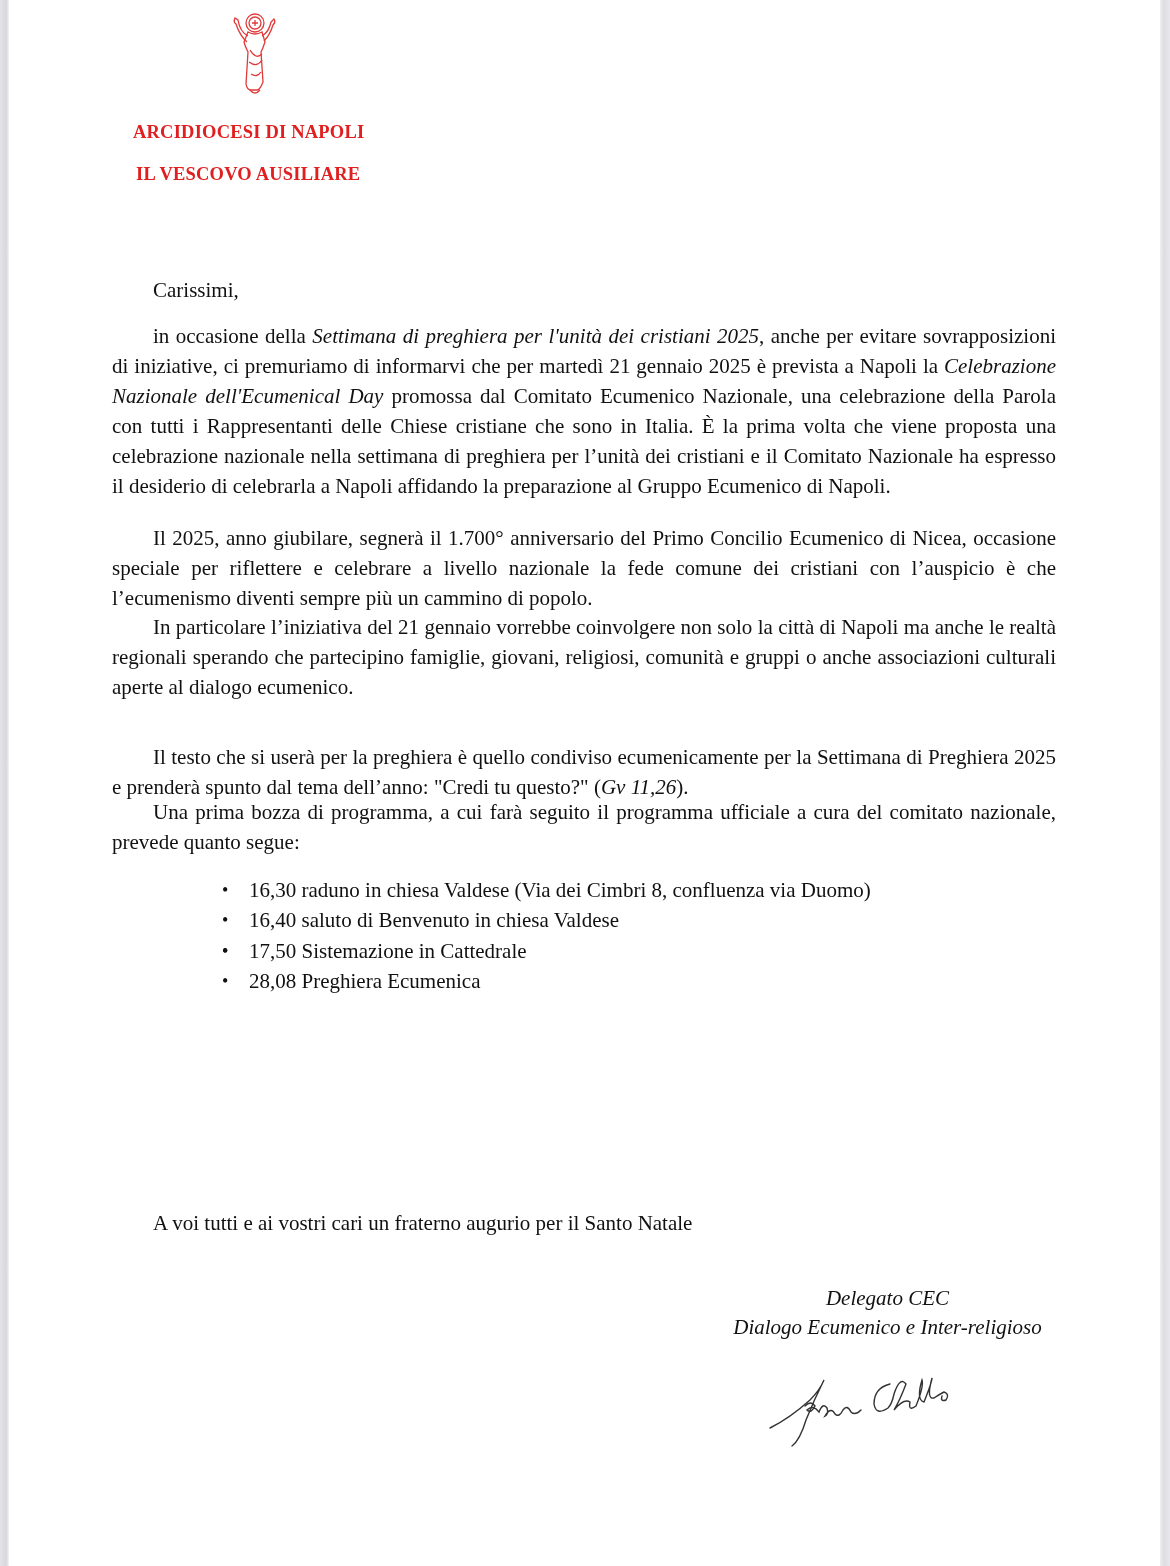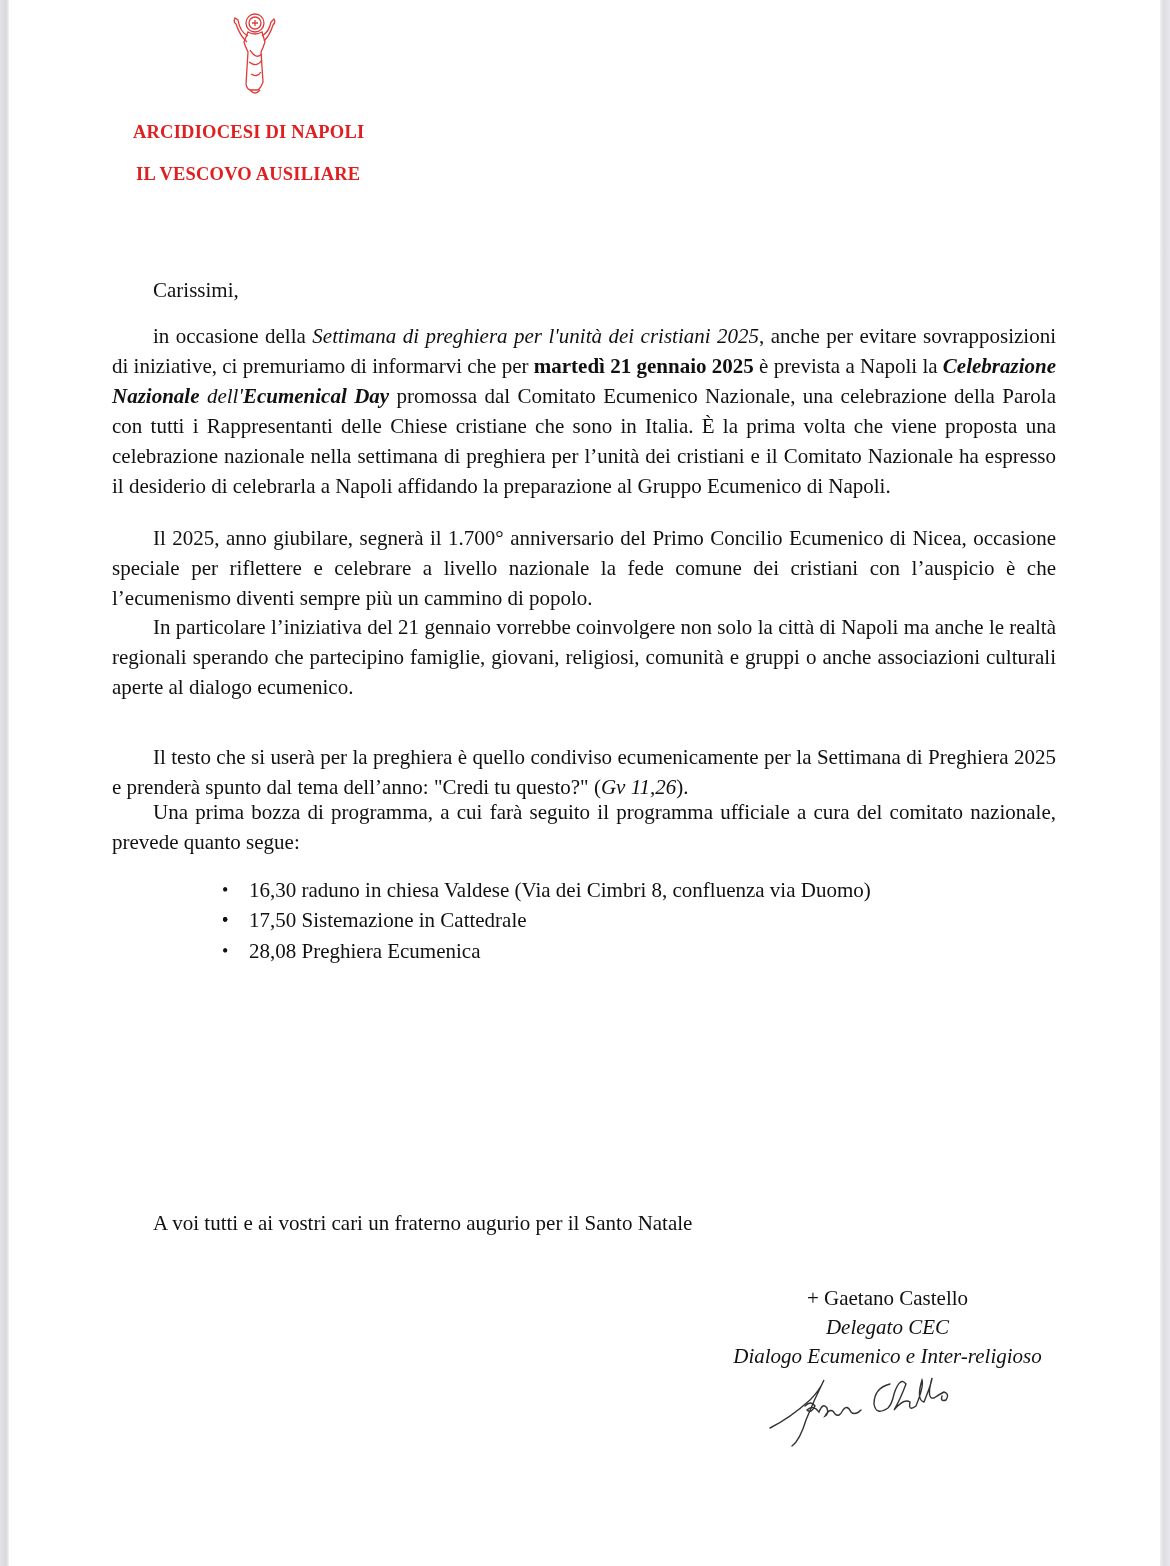--- a/index.html
+++ b/index.html
@@ -36,21 +36,21 @@
     .closing { top: 1209px; }
 
     .sign { position: absolute; left: 700px; width: 375px; text-align: center; font-size: 21px; line-height: 29px; top: 1284px; }
     .sign .it { font-style: italic; }
     .signature { position: absolute; left: 765px; top: 1366px; width: 215px; height: 85px; }
 
     .footer { position: absolute; left: 0; width: 1170px; text-align: center; top: 1509px;
       font-family: "Liberation Sans", "DejaVu Sans", sans-serif; font-size: 15.5px; line-height: 20px; color: #666; }
     .footer .mail { font-style: italic; }
     i, em { font-style: italic; }
-    b { font-weight: bold; }
+    b { font-weight: normal; }
   </style>
 </head>
 <body>
 
 <div class="edge-left"></div>
 <div class="edge-right"></div>
 
 <div class="page">
 
   <svg class="logo" viewBox="0 0 54 92">
@@ -92,33 +92,32 @@
       <span>Il testo che si userà per la preghiera è quello condiviso ecumenicamente per la Settimana di Preghiera 2025 e prenderà spunto dal tema dell’anno: "Credi tu questo?" (</span><i>Gv 11,26</i><span>).</span>
     </p>
   </div>
 
   <div class="body-text para5 tight">
     <p class="p">Una prima bozza di programma, a cui farà seguito il programma ufficiale a cura del comitato nazionale, prevede quanto segue:</p>
   </div>
 
   <ul class="sched">
     <li><span class="bullet">•</span><span>16,30 raduno in chiesa Valdese (Via dei Cimbri 8, confluenza via Duomo)</span></li>
-    <li><span class="bullet">•</span></li>
+    <li><span class="bullet">•</span><span>16,40 saluto di Benvenuto in chiesa Valdese</span></li>
     <li><span class="bullet">•</span></li>
     <li><span class="bullet">•</span><span>17,50 Sistemazione in Cattedrale</span></li>
     <li><span class="bullet">•</span><span>28,08 Preghiera Ecumenica</span></li>
   </ul>
 
 
   <div class="body-text closing">
     <p class="p">A voi tutti e ai vostri cari un fraterno augurio per il Santo Natale</p>
   </div>
 
   <div class="sign">
-    <div>+ Gaetano Castello</div>
     <div class="it">Delegato CEC</div>
     <div class="it">Dialogo Ecumenico e Inter-religioso</div>
   </div>
 
   <svg class="signature" viewBox="0 0 215 85">
     <g fill="none" stroke="#333" stroke-width="1.4" stroke-linecap="round">
       <path d="M5 62 q20 -10 40 -28 q10 -10 14 -20 q-10 20 -18 40 q-6 20 -14 26"></path>
       <path d="M40 40 q6 -6 10 0 q-4 8 -8 4 q6 -6 12 2 q4 -10 8 -4 q2 6 -2 8 q6 -10 10 -2 q4 4 8 -4 q4 -6 8 2 q4 4 10 -2"></path>
       <path d="M125 18 q-16 4 -16 20 q2 12 14 4 q4 -4 6 -14 q6 -18 12 -10 q-6 16 -12 26 q10 -12 16 -8 q-2 10 6 4 q8 -20 6 -26 q-6 20 2 22 q8 -20 8 -24 q-6 22 2 20 q6 -4 10 -6 q6 2 2 8 q-6 2 -4 -4"></path>
     </g>

